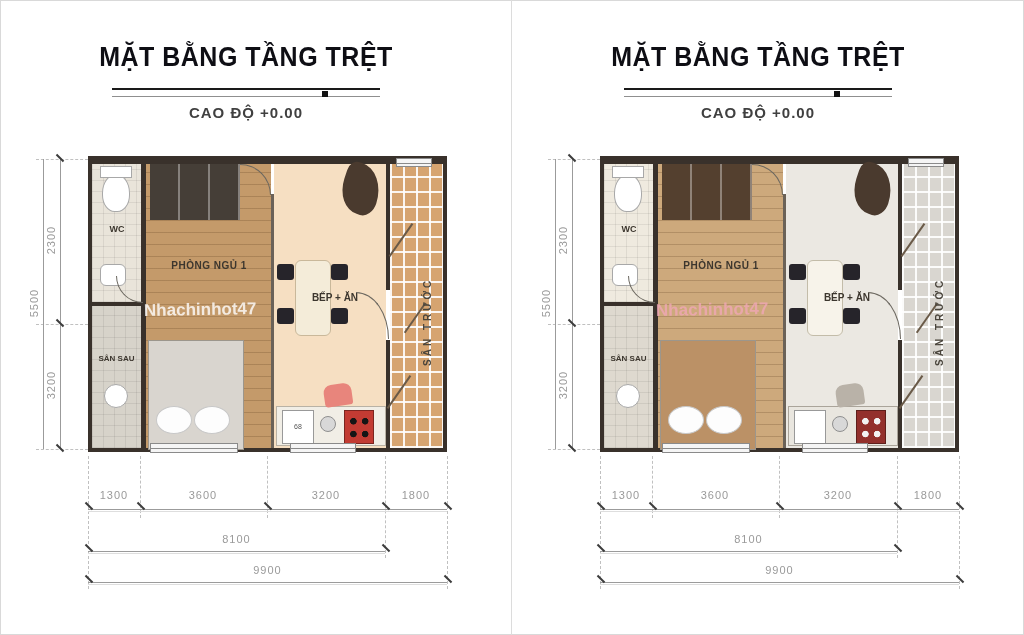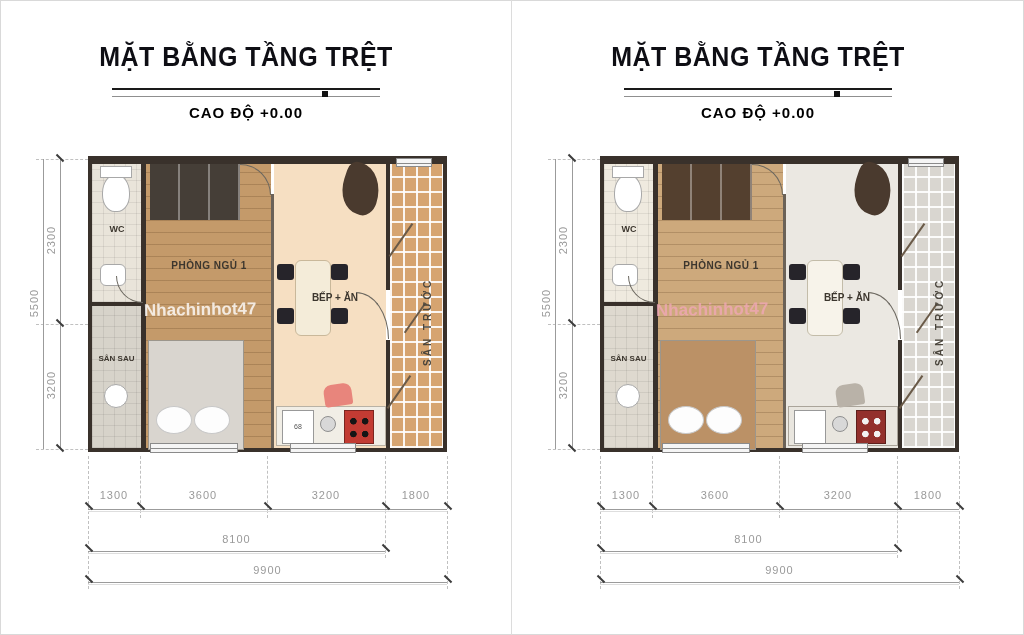--- a/index.html
+++ b/index.html
@@ -5,21 +5,21 @@
   html,body{margin:0;padding:0;}
   body{width:1024px;height:635px;background:#ffffff;position:relative;overflow:hidden;
        font-family:"Liberation Sans",sans-serif;}
   .abs{position:absolute;}
   .frame{inset:0;border:1px solid #d9d9d9;}
   .divider{left:511px;top:0;width:1px;height:635px;background:#dcdcdc;}
   .panel{position:absolute;top:4px;width:582px;height:635px;}
   .p0{left:0;} .p1{left:512px;}
   .title{font-size:25px;font-weight:bold;letter-spacing:0.5px;text-align:center;
          transform:scaleY(1.08);color:#0e0e14;white-space:nowrap;}
-  .subtitle{font-size:15px;font-weight:bold;letter-spacing:1px;text-align:center;color:#000000;}
+  .subtitle{font-size:15px;font-weight:bold;letter-spacing:1px;text-align:center;color:#404040;}
   .plan{border:4px solid #39312b;box-sizing:border-box;background:#fff;}
   .wall{background:#39312b;}
   .zone{box-sizing:border-box;}
   .tile{background-image:repeating-linear-gradient(0deg,rgba(0,0,0,.07) 0 1px,transparent 1px 11px),
                         repeating-linear-gradient(90deg,rgba(0,0,0,.07) 0 1px,transparent 1px 11px);}
   .plank{background-image:repeating-linear-gradient(180deg,rgba(80,50,20,.22) 0 1px,transparent 1px 12px);}
   .brick{background-image:repeating-linear-gradient(0deg,rgba(255,255,255,.9) 0 2px,transparent 2px 15px),
                          repeating-linear-gradient(90deg,rgba(255,255,255,.9) 0 2px,transparent 2px 13px);}
   .roomlabel{color:#3c362e;font-weight:bold;text-align:center;white-space:nowrap;}
   .vlabel{writing-mode:vertical-rl;transform:rotate(180deg);letter-spacing:3px;

